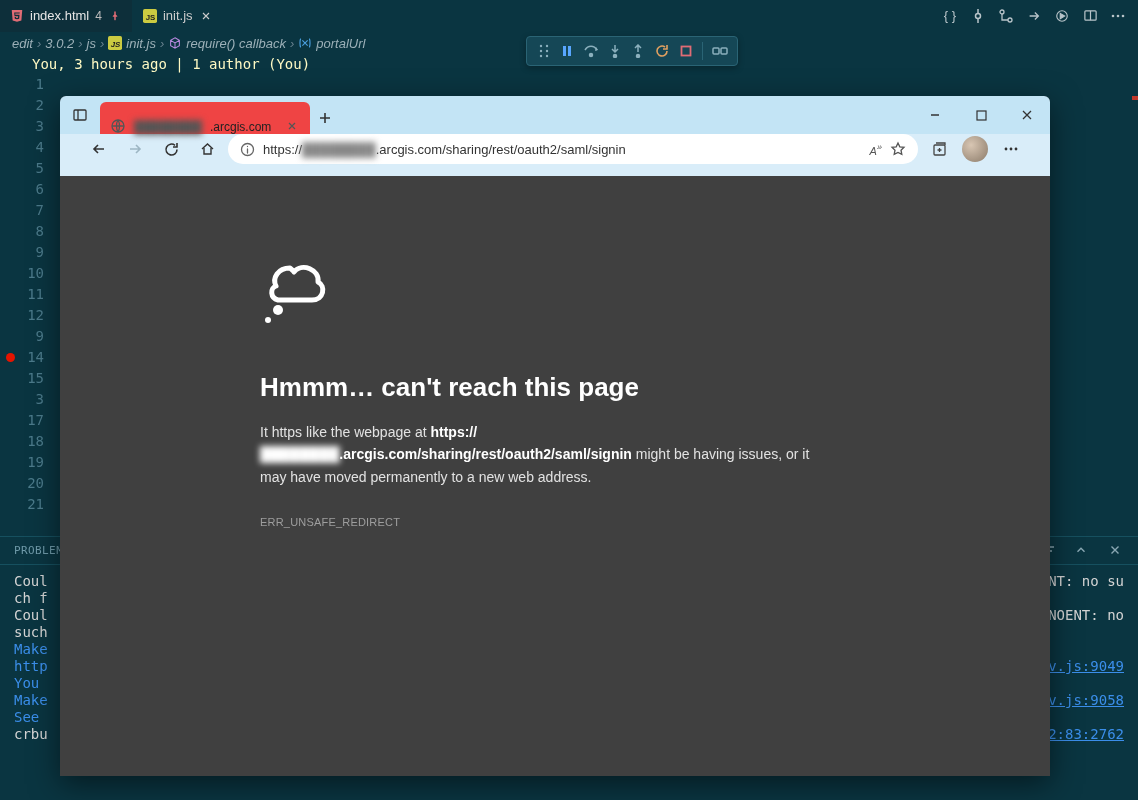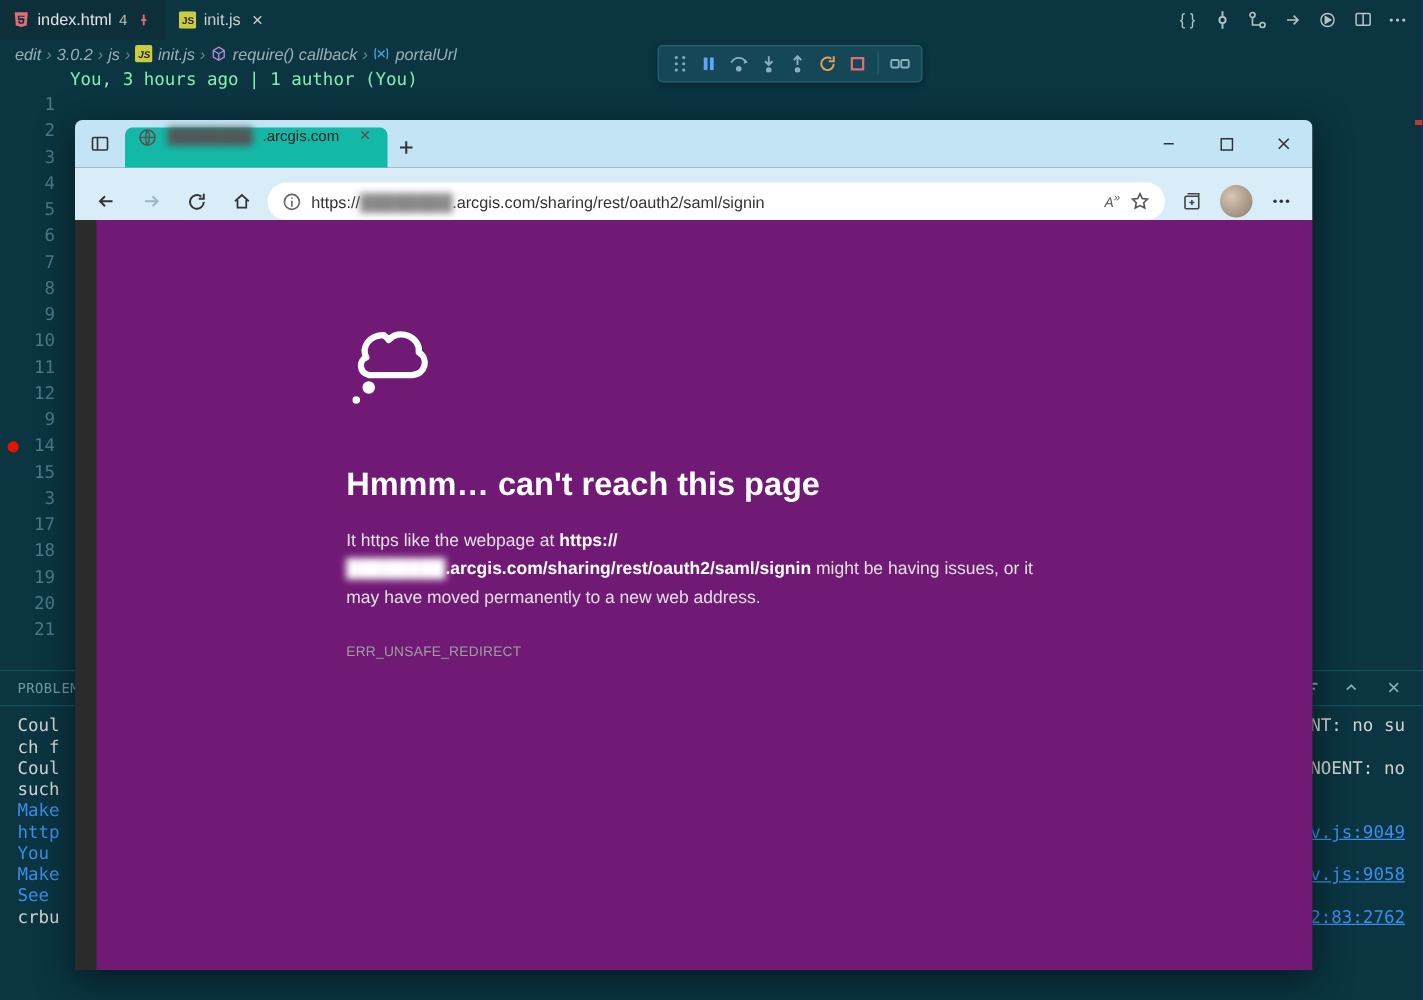--- a/index.html
+++ b/index.html
@@ -59,21 +59,21 @@
   background:#154756; border:1px solid #2a6475;
   border-radius:4px; display:flex; align-items:center; gap:6px;
   padding:0 8px; color:#b8c4c9;
   box-shadow:0 2px 6px rgba(0,0,0,.3);
 }
 .debug-bar .db { width:18px; height:18px; display:flex; align-items:center; justify-content:center; }
 .debug-bar .sep { width:1px; height:18px; background:#2a6475; margin:0 2px;}
 
 
 .blame {
-  padding-left: 56px; color:#86efac; font-family: Consolas, monospace; font-size:14px;
+  padding-left: 32px; color:#fef9c3; font-family: Consolas, monospace; font-size:14px;
   height:20px; display:flex; align-items:center;
 }
 
 
 .editor {
   position:relative; display:flex; height: calc(100% - 32px - 22px - 20px);
 }
 .gutter {
   width:60px; text-align:right; color:#4b7a8a;
   font-family: Consolas, monospace; font-size:14px;
@@ -110,50 +110,49 @@
   display:flex; flex-direction:column;
   overflow:hidden;
 }
 .br-title {
   height:38px; background:#c3e4f5;
   display:flex; align-items:flex-end;
 }
 .br-sidebtn { width:40px; height:38px; display:flex; align-items:center; justify-content:center; color:#444;}
 .br-tabs { flex:1; display:flex; align-items:flex-end; height:38px; }
 .br-tab {
-  height:32px; margin-top:6px; background:#14b8a6;
-  border-radius:6px 6px 0 0; display:flex; align-items:flex-start;
+  height:32px; margin-top:6px; background:#ef4444;
+  border-radius:6px 6px 0 0; display:flex; align-items:flex-end;
   padding:0 10px; gap:8px; color:#222; font-size:12px;
   min-width:210px; position:relative;
 }
 .br-tab .fav { width:16px; height:16px; }
 .br-tab .blur { filter: blur(3px); color:#555;}
 .br-tab .x { width:14px; height:14px; color:#555; margin-left:auto;}
 .br-newtab { width:30px; display:flex; align-items:center; justify-content:center; height:32px; color:#444;}
 .br-win { display:flex; }
 .br-win .wb { width:46px; height:38px; display:flex; align-items:center; justify-content:center; color:#333;}
 .br-toolbar {
-  height:42px; background:#d9edf9; display:flex; align-items:flex-end; gap:6px; padding:0 10px;
+  height:42px; background:#d9edf9; display:flex; align-items:flex-start; gap:6px; padding:0 24px;
 }
 .br-nav { width:30px; height:30px; display:flex; align-items:center; justify-content:center; color:#444;}
 .br-nav.disabled { color:#9db6c3; }
 .addr {
   flex:1; height:30px; background:#fff; border-radius:15px;
   display:flex; align-items:center; padding:0 12px; gap:8px; color:#333;
   font-size:13px;
 }
 .addr .info { color:#666; }
 .addr .blur2 { filter: blur(3px); color:#888;}
 .addr-right { display:flex; gap:8px; align-items:center; color:#555; }
 .br-act { width:30px; height:30px; display:flex; align-items:center; justify-content:center; color:#444;}
 .avatar { width:26px; height:26px; border-radius:50%; background:radial-gradient(circle at 35% 35%, #d8c6b3, #8a7a69);}
 .br-content {
-  flex:1; background:#701a75; position:relative; color:#eee;
+  flex:1; background:#404040; position:relative; color:#eee;
   padding:80px 16px 0 200px;
-  margin-left:17px;
 }
 .cloud { margin-bottom:44px; }
 .err-title { font-size:26px; font-weight:600; color:#fff; margin-bottom:18px;}
 .err-body { font-size:14px; line-height:1.6; color:#e2e2e2; max-width:560px;}
 .err-body b { color:#fff; font-weight:600;}
 .err-body .blur3 { filter: blur(3px); }
 .err-code { margin-top:28px; font-size:11px; color:#9e9e9e; letter-spacing:.2px;}
 
 
 .minimark { position:absolute; right:0; top:96px; width:6px; height:4px; background:#c0392b; }

